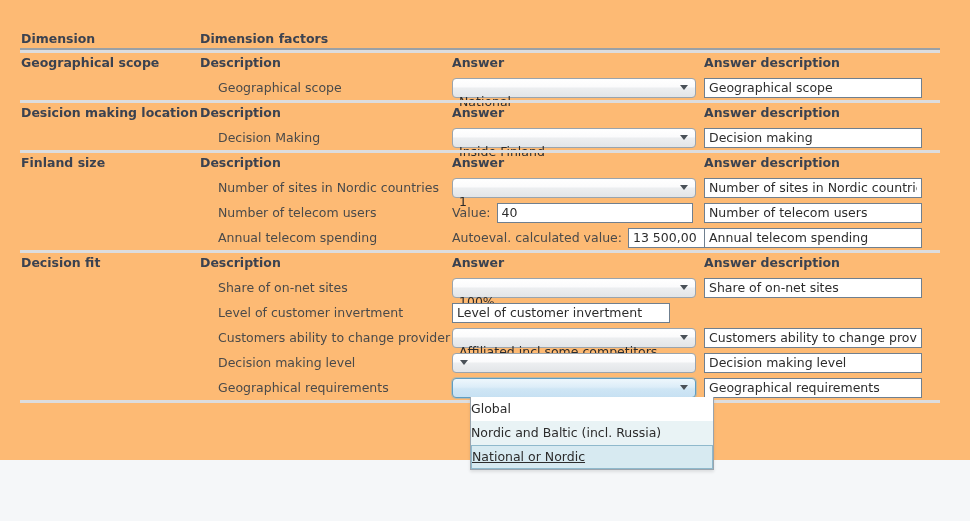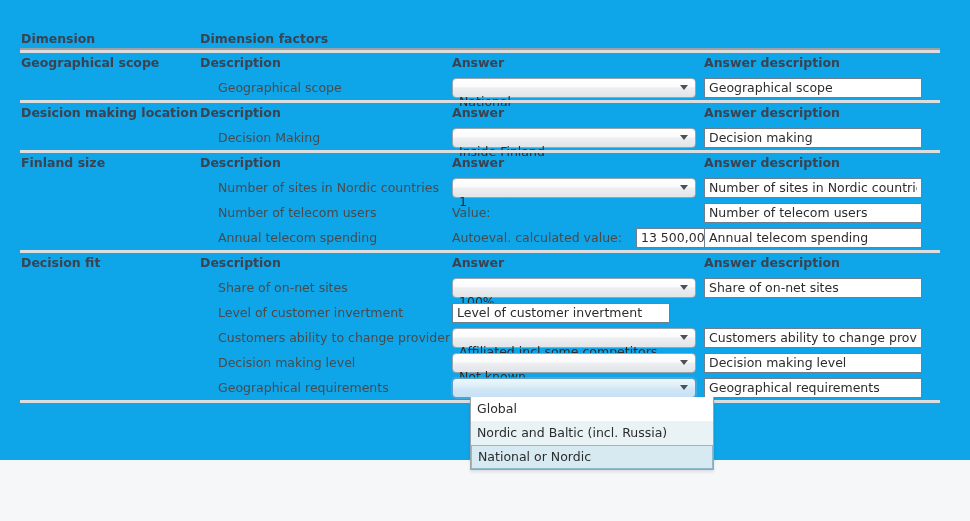--- a/index.html
+++ b/index.html
@@ -15,21 +15,21 @@
     color: #333333;
     overflow: hidden;
     position: relative;
   }
 
   .sheet {
     position: absolute;
     left: 0; top: 0;
     width: 970px;
     height: 460px;
-    background: #0ea5e9;
+    background: #fdba74;
   }
 
   
   .row {
     position: relative;
     display: flex;
     align-items: center;
     height: 25px;
   }
   .c-dim     { width: 200px; flex: 0 0 200px; padding-left: 21px; box-sizing: border-box; }
@@ -144,50 +144,50 @@
   .ansdesc-box { width: 218px; }
   .value-box   { width: 196px; }
   .calc-box    { width: 86px; }
 
   .inline-label {
     font-size: 12.5px;
     color: #4a4a4a;
     margin-right: 6px;
     white-space: nowrap;
   }
-  .inline-wrap { display: flex; align-items: center; gap: 8px; }
+  .inline-wrap { display: flex; align-items: center; }
 
   
   .dropdown-list {
     position: absolute;
     left: 470px;
     top: 397px;
     width: 244px;
     box-sizing: border-box;
     border: 1px solid #9aa4ad;
     border-top: none;
     background: #ffffff;
     z-index: 40;
     box-shadow: 0 2px 3px rgba(0,0,0,0.10);
   }
   .dd-option {
     height: 24px;
     line-height: 24px;
-    padding-left: 6px;
     font-size: 12.5px;
     color: #2c2c2c;
     box-sizing: border-box;
     cursor: default;
     white-space: nowrap;
   }
   .dd-option.alt      { background: #e9f3f5; }
   .dd-option.selected {
     background: #d7eaf1;
     border: 1px solid #8fb9cc;
     line-height: 22px;
+    text-decoration: underline;
   }
 </style>
 </head>
 <body>
 
 <div class="sheet">
 
   <div class="row table-head">
     <div class="c-dim">Dimension</div>
     <div class="c-desc">Dimension factors</div>
@@ -267,20 +267,21 @@
       <div class="c-ansdesc">
         <input class="textbox ansdesc-box" type="text" value="Number of sites in Nordic countries" style="">
       </div>
     </div>
 
     <div class="row factor-row">
       <div class="c-dim"></div>
       <div class="c-desc factor-label">Number of telecom users</div>
       <div class="c-ans inline-wrap">
         <span class="inline-label">Value:</span>
+        <input class="textbox value-box" type="text" value="40" style="">
       </div>
       <div class="c-ansdesc">
         <input class="textbox ansdesc-box" type="text" value="Number of telecom users" style="">
       </div>
     </div>
 
     <div class="row factor-row">
       <div class="c-dim"></div>
       <div class="c-desc factor-label">Annual telecom spending</div>
       <div class="c-ans inline-wrap">
@@ -340,21 +341,20 @@
       <div class="c-ansdesc">
         <input class="textbox ansdesc-box" type="text" value="Customers ability to change provider" style="">
       </div>
     </div>
 
     <div class="row factor-row">
       <div class="c-dim"></div>
       <div class="c-desc factor-label">Decision making level</div>
       <div class="c-ans">
         <div class="combo">
-          <span class="combo-text">Not known</span>
           <span class="combo-arrow">
               <i></i>
             </span>
         </div>
       </div>
       <div class="c-ansdesc">
         <input class="textbox ansdesc-box" type="text" value="Decision making level" style="">
       </div>
     </div>
 

